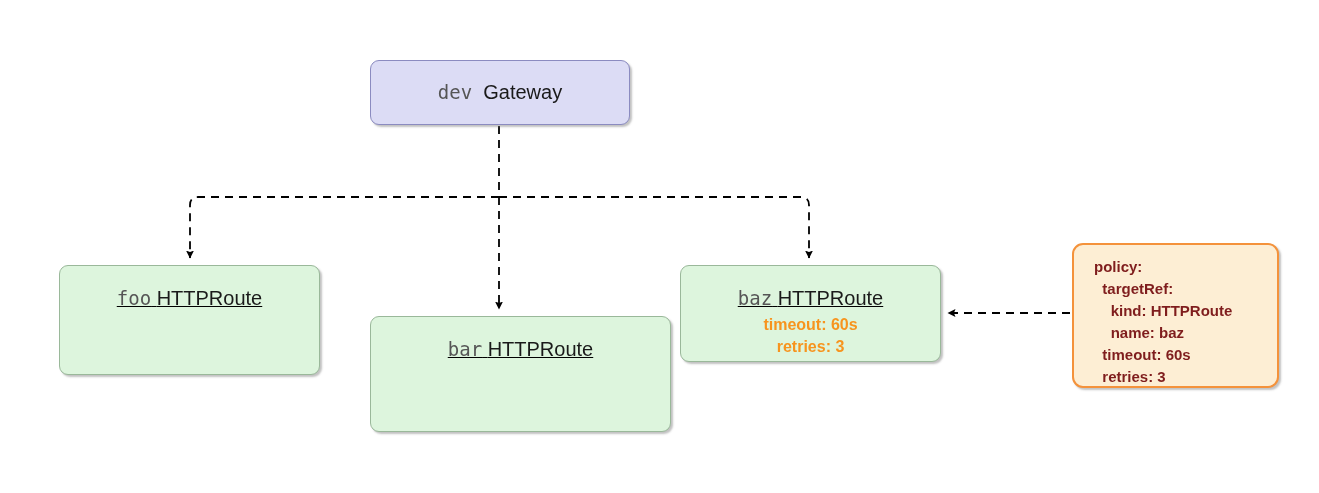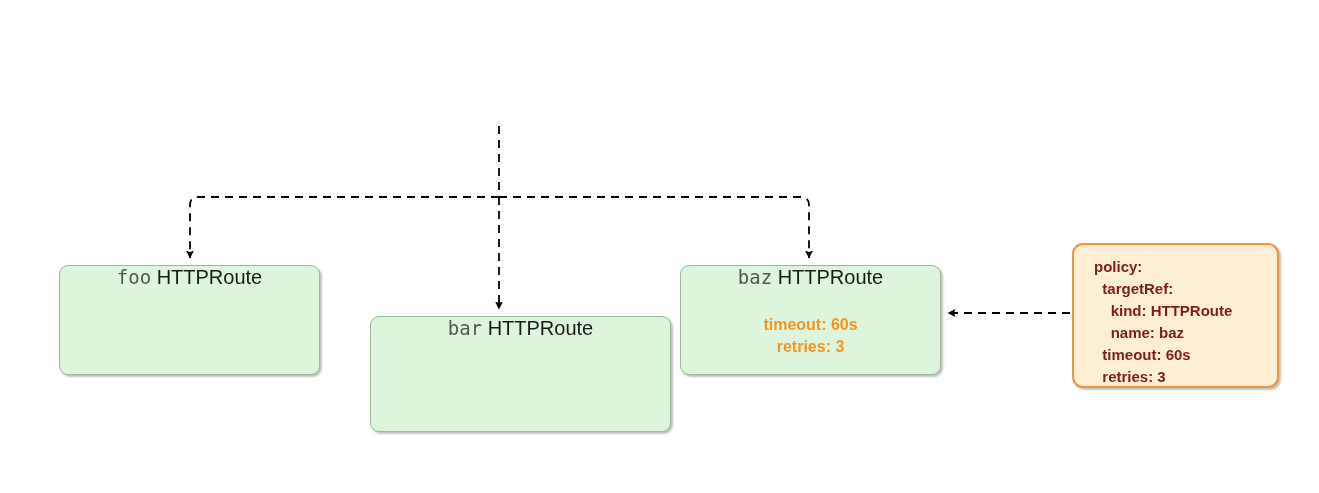--- a/index.html
+++ b/index.html
@@ -45,21 +45,21 @@
     font-family: "DejaVu Sans Mono", "Liberation Mono", monospace;
     color: #555555;
     font-size: 19px;
   }
   .sans-part {
     font-family: "Liberation Sans", sans-serif;
     color: #1a1a1a;
     font-size: 20px;
   }
   .gw-title { top: 20px; }
-  .rt-title { top: 0; }
+  .rt-title { top: 21px; text-decoration: underline; }
   .policy-attrs {
     position: absolute;
     left: 0;
     right: 0;
     top: 48px;
     text-align: center;
     color: #f7941e;
     font-weight: bold;
     font-size: 16px;
     line-height: 22px;
@@ -99,34 +99,39 @@
 
     <g fill="none" stroke="#000000" stroke-width="1.8" stroke-dasharray="8,6">
       <path d="M499,126 L499,197"></path>
       <path d="M499,197 L198,197 Q190,197 190,205 L190,258" marker-end="url(#arrow)"></path>
       <path d="M499,197 L499,309" marker-end="url(#arrow)"></path>
       <path d="M499,197 L801,197 Q809,197 809,205 L809,258" marker-end="url(#arrow)"></path>
       <path d="M1070,313 L948,313" marker-end="url(#arrow)"></path>
     </g>
   </svg>
 
+  <div class="node node-lav" style="left:370px; top:60px; width:260px; height:65px;">
+    <div class="node-title gw-title">
+      <span class="mono-part">dev</span><span class="sans-part">&nbsp;&nbsp;</span><span class="sans-part">Gateway</span>
+    </div>
+  </div>
 
   <div class="node node-green" style="left:59px; top:265px; width:261px; height:110px;">
     <div class="node-title rt-title">
       <span class="mono-part">foo</span><span class="sans-part">&nbsp;</span><span class="sans-part">HTTPRoute</span>
     </div>
   </div>
 
   <div class="node node-green" style="left:370px; top:316px; width:301px; height:116px;">
     <div class="node-title rt-title">
       <span class="mono-part">bar</span><span class="sans-part">&nbsp;</span><span class="sans-part">HTTPRoute</span>
     </div>
   </div>
 
-  <div class="node node-green" style="left:680px; top:265px; width:261px; height:110px;">
+  <div class="node node-green" style="left:680px; top:265px; width:261px; height:97px;">
     <div class="node-title rt-title">
       <span class="mono-part">baz</span><span class="sans-part">&nbsp;</span><span class="sans-part">HTTPRoute</span>
     </div>
     <div class="policy-attrs">
       <div>timeout: 60s</div>
       <div>retries: 3</div>
     </div>
   </div>
 
   <div class="node node-policy" style="left:1072px; top:243px; width:207px; height:145px;">

